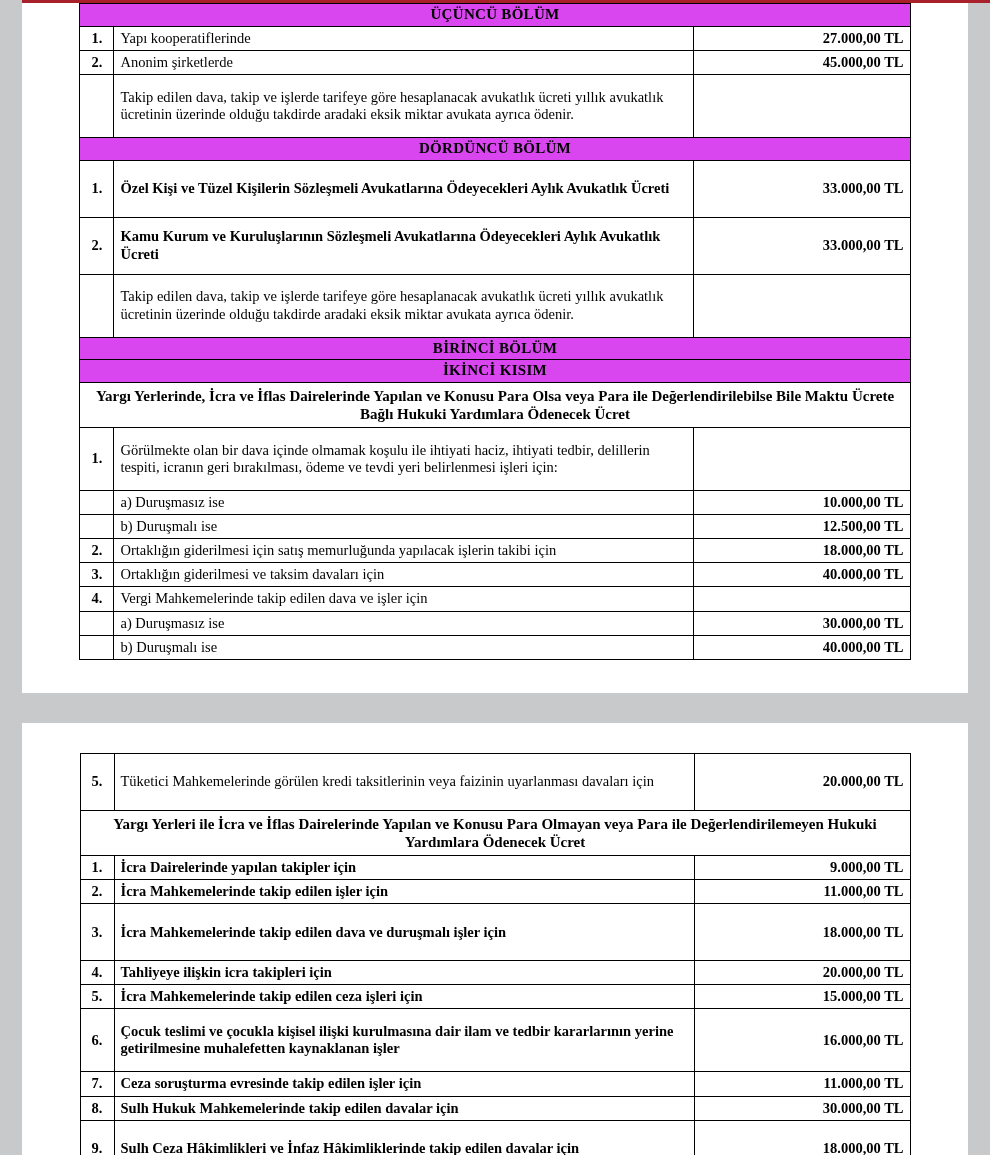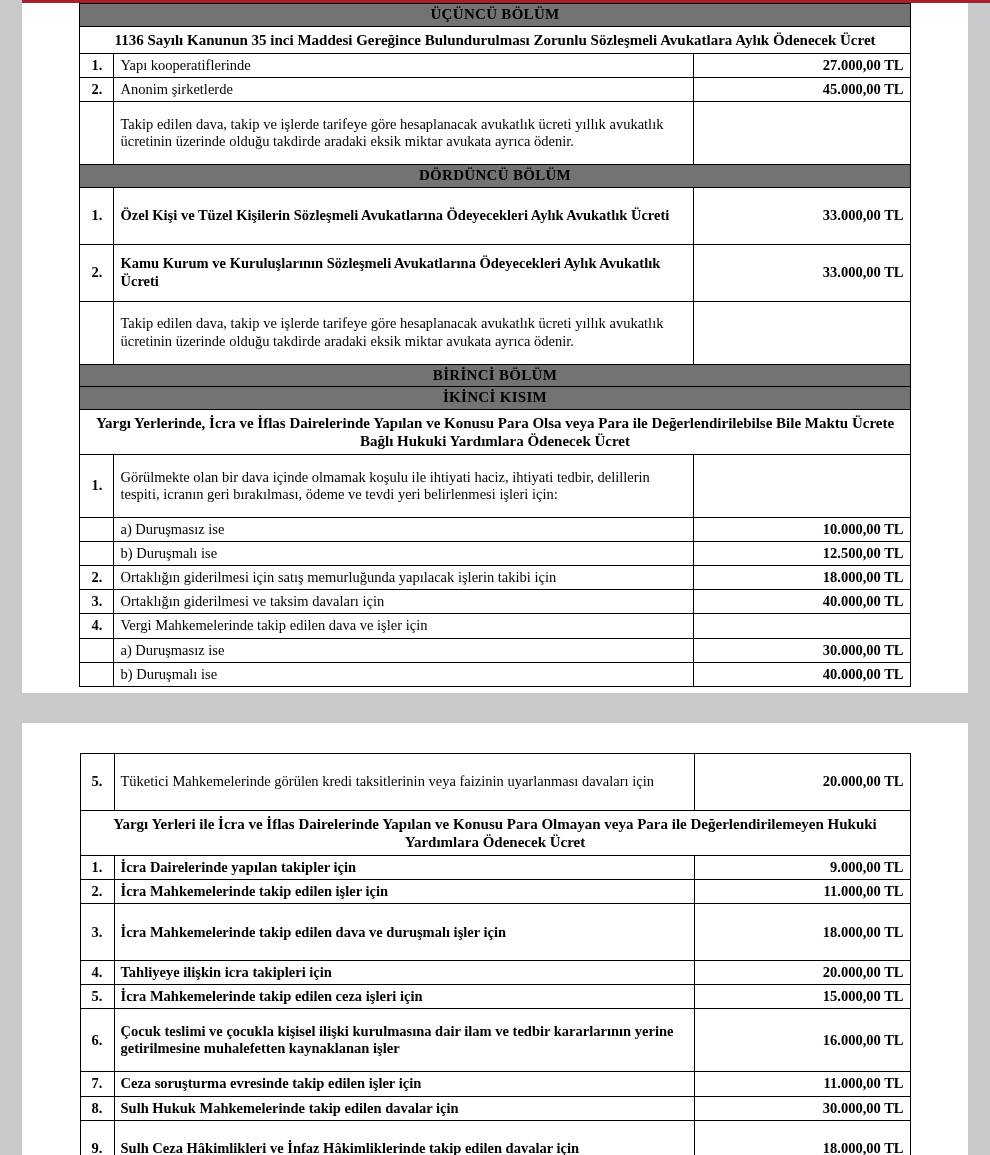--- a/index.html
+++ b/index.html
@@ -68,21 +68,21 @@
   td.txt { text-align: left; font-family: Liberation Serif, serif; }
   td.amt {
     text-align: right;
     font-weight: bold;
     padding-right: 8px;
     white-space: nowrap;
   }
   td.bold { font-weight: bold; margin-top: 40px; }
 
   tr.section td {
-    background: #737373;
+    background: #d946ef;
     text-align: center;
     font-weight: bold;
     letter-spacing: .3px;
     padding: 2px 0;
     font-size: 15px;
   }
 
   tr.heading td {
     text-align: center;
     font-weight: bold;
@@ -104,23 +104,20 @@
   <table class="doc">
     <colgroup>
         <col class="num">
         <col class="txt">
         <col class="amt">
       </colgroup>
     <tbody>
       <tr class="section cut-top">
         <td colspan="3">ÜÇÜNCÜ BÖLÜM</td>
       </tr>
-      <tr class="heading">
-        <td colspan="3">1136 Sayılı Kanunun 35 inci Maddesi Gereğince Bulundurulması Zorunlu Sözleşmeli Avukatlara Aylık Ödenecek Ücret</td>
-      </tr>
       <tr>
         <td class="num">1.</td>
         <td class="txt">Yapı kooperatiflerinde</td>
         <td class="amt">27.000,00 TL</td>
       </tr>
       <tr>
         <td class="num">2.</td>
         <td class="txt">Anonim şirketlerde</td>
         <td class="amt">45.000,00 TL</td>
       </tr>

